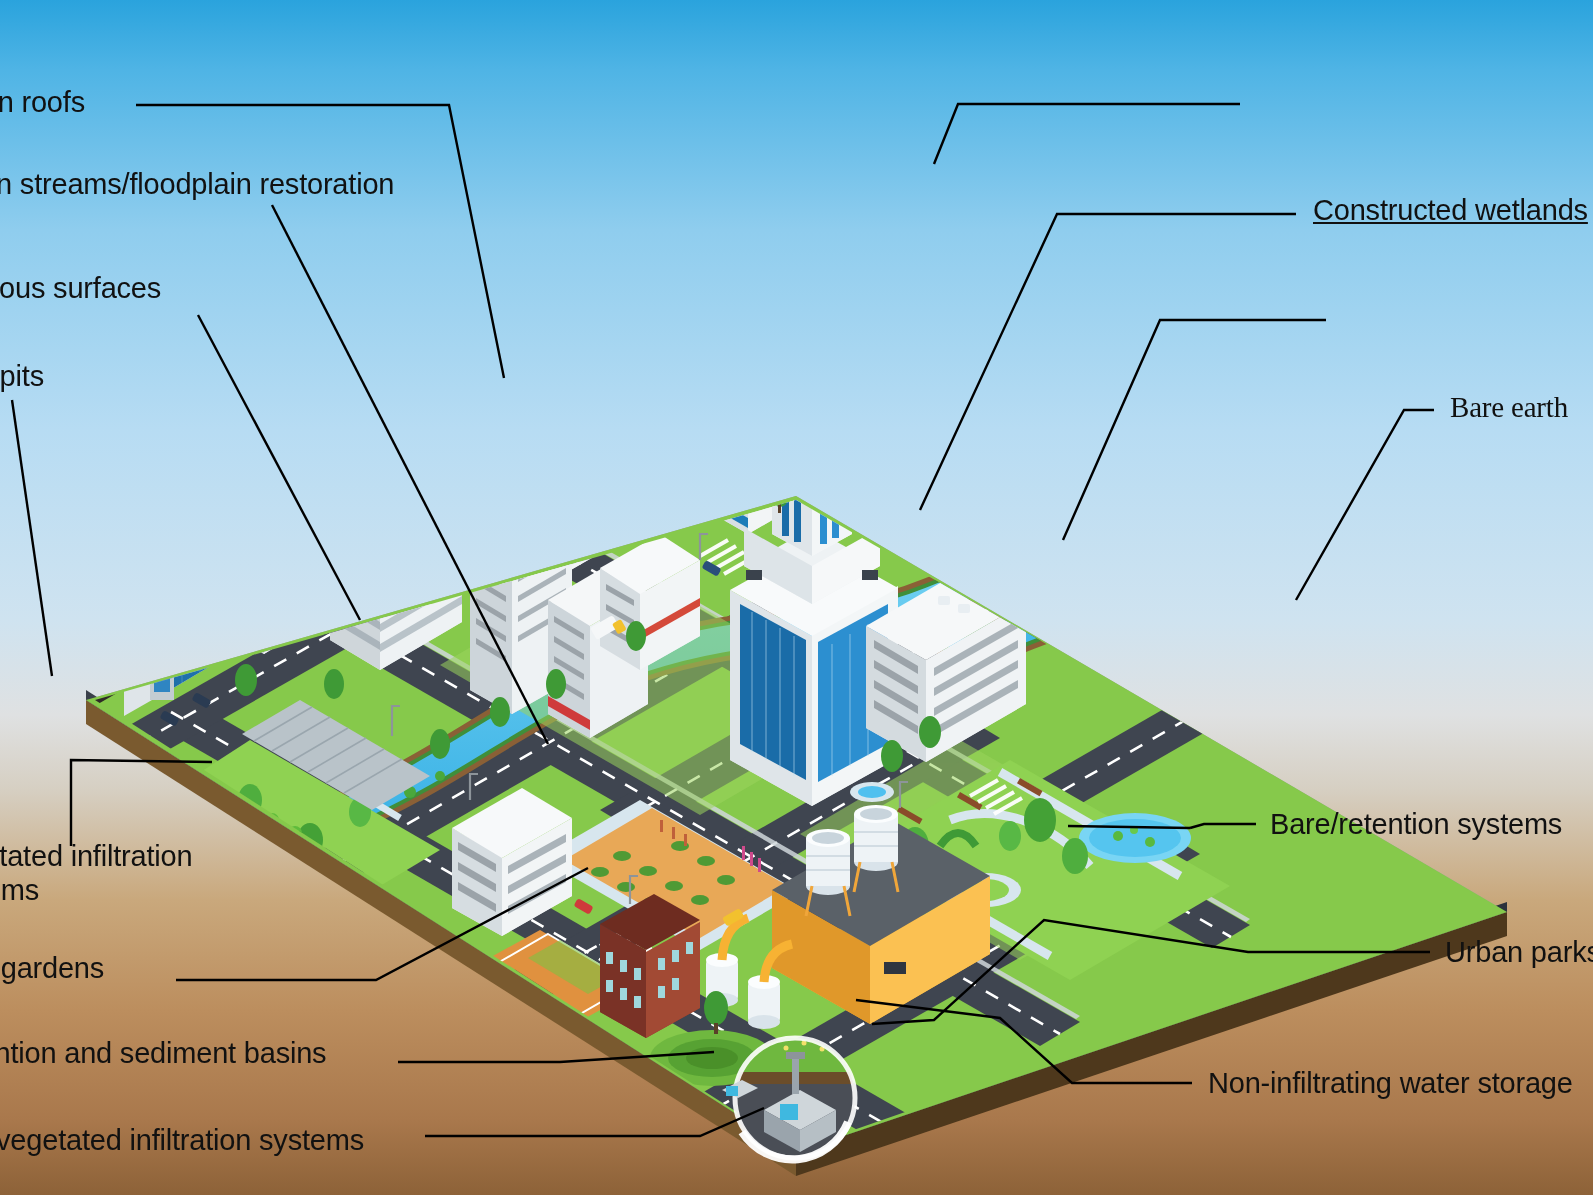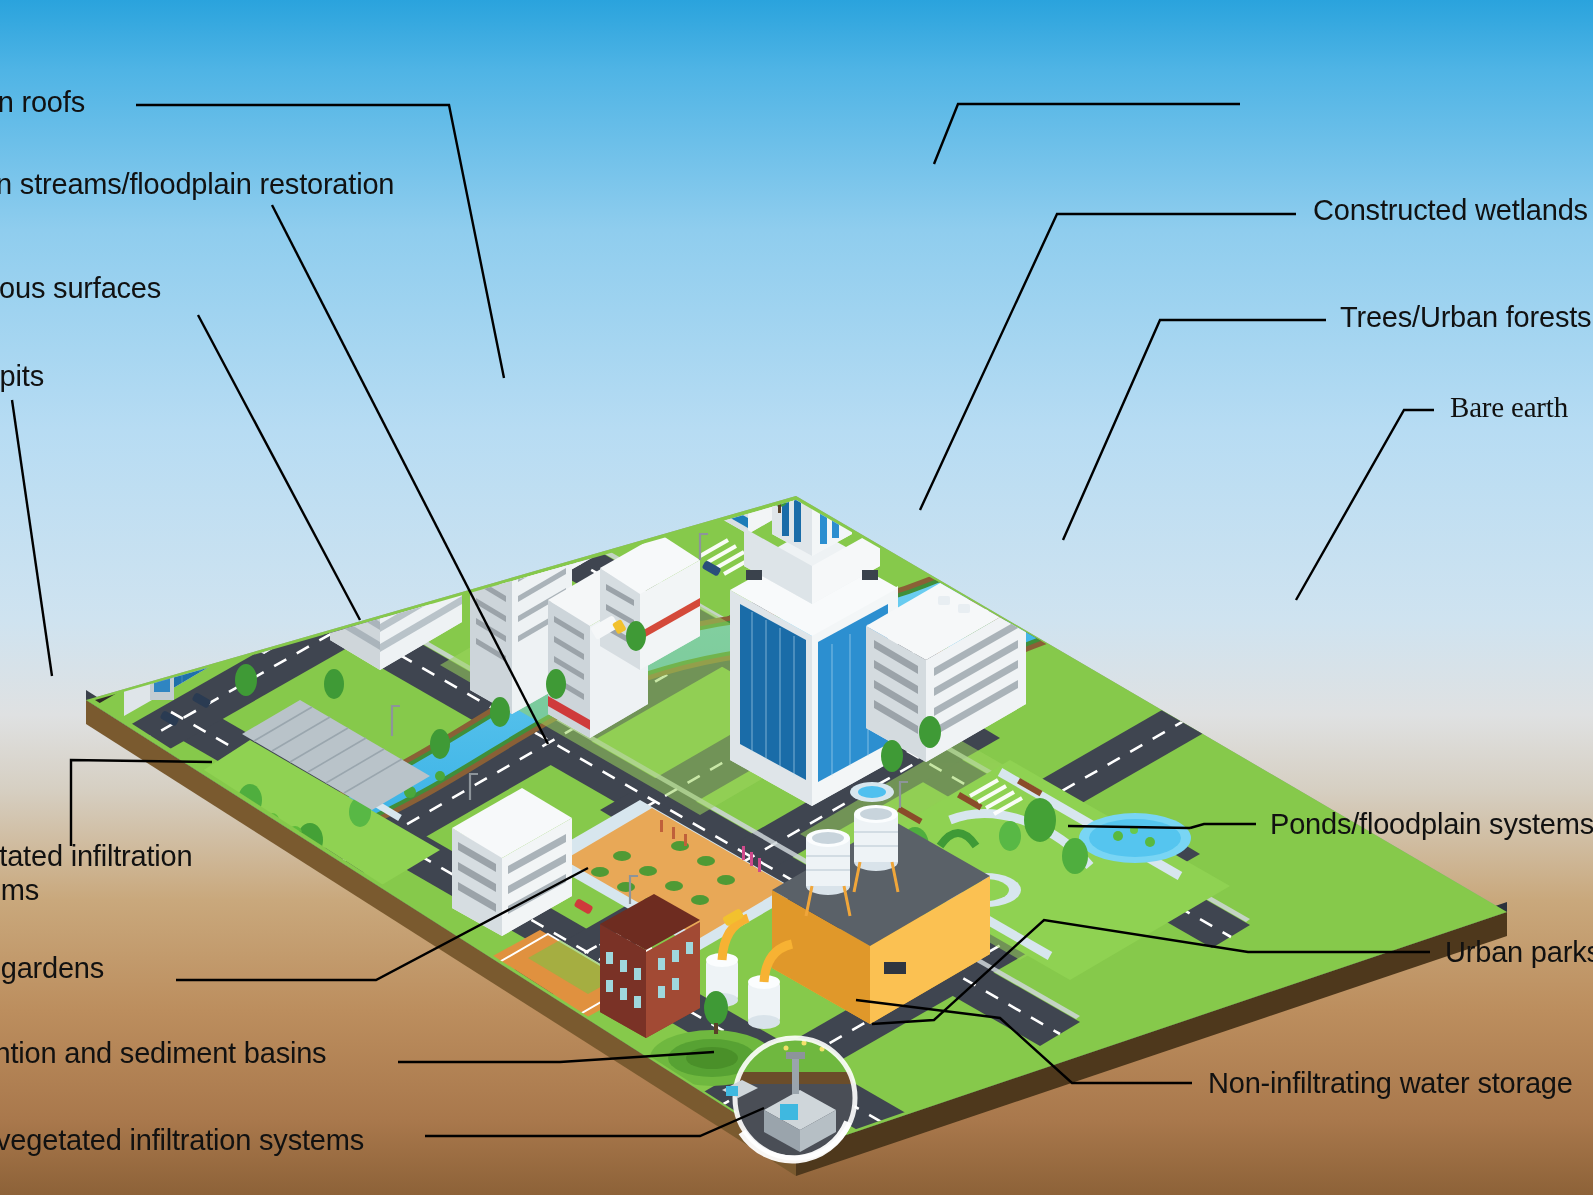--- a/index.html
+++ b/index.html
@@ -1025,20 +1025,19 @@
 
   <div class="lbl l" style="left:-66px; top:86px;">Green roofs</div>
   <div class="lbl l" style="left:-66px; top:168px;">Urban streams/floodplain restoration</div>
   <div class="lbl l" style="left:-66px; top:272px;">Pervious surfaces</div>
   <div class="lbl l" style="left:-66px; top:360px;">Tree pits</div>
   <div class="lbl l wrap" style="left:-66px; top:840px; width:320px;">Vegetated infiltration systems</div>
   <div class="lbl l" style="left:-66px; top:952px;">Rain gardens</div>
   <div class="lbl l" style="left:-66px; top:1037px;">Retention and sediment basins</div>
   <div class="lbl l" style="left:-66px; top:1124px;">Non-vegetated infiltration systems</div>
 
-  <div class="lbl l" style="left:1313px; top:194px;">Constructed wetlands</div>
-  <div class="lbl l" style="left:1340px; top:301px;">Trees/Urban forests</div>
+  <div class="lbl l" style="left:1313px; top:194px;text-decoration:underline;">Constructed wetlands</div>
   <div class="lbl l" style="left:1450px; top:391px;font-family:Liberation Serif, serif;">Bare earth</div>
-  <div class="lbl l" style="left:1270px; top:808px;">Ponds/floodplain systems</div>
+  <div class="lbl l" style="left:1270px; top:808px;">Bare/retention systems</div>
   <div class="lbl l" style="left:1445px; top:936px;">Urban parks</div>
   <div class="lbl l" style="left:1208px; top:1067px;">Non-infiltrating water storage</div>
 
 </div>
 
 </body></html>

